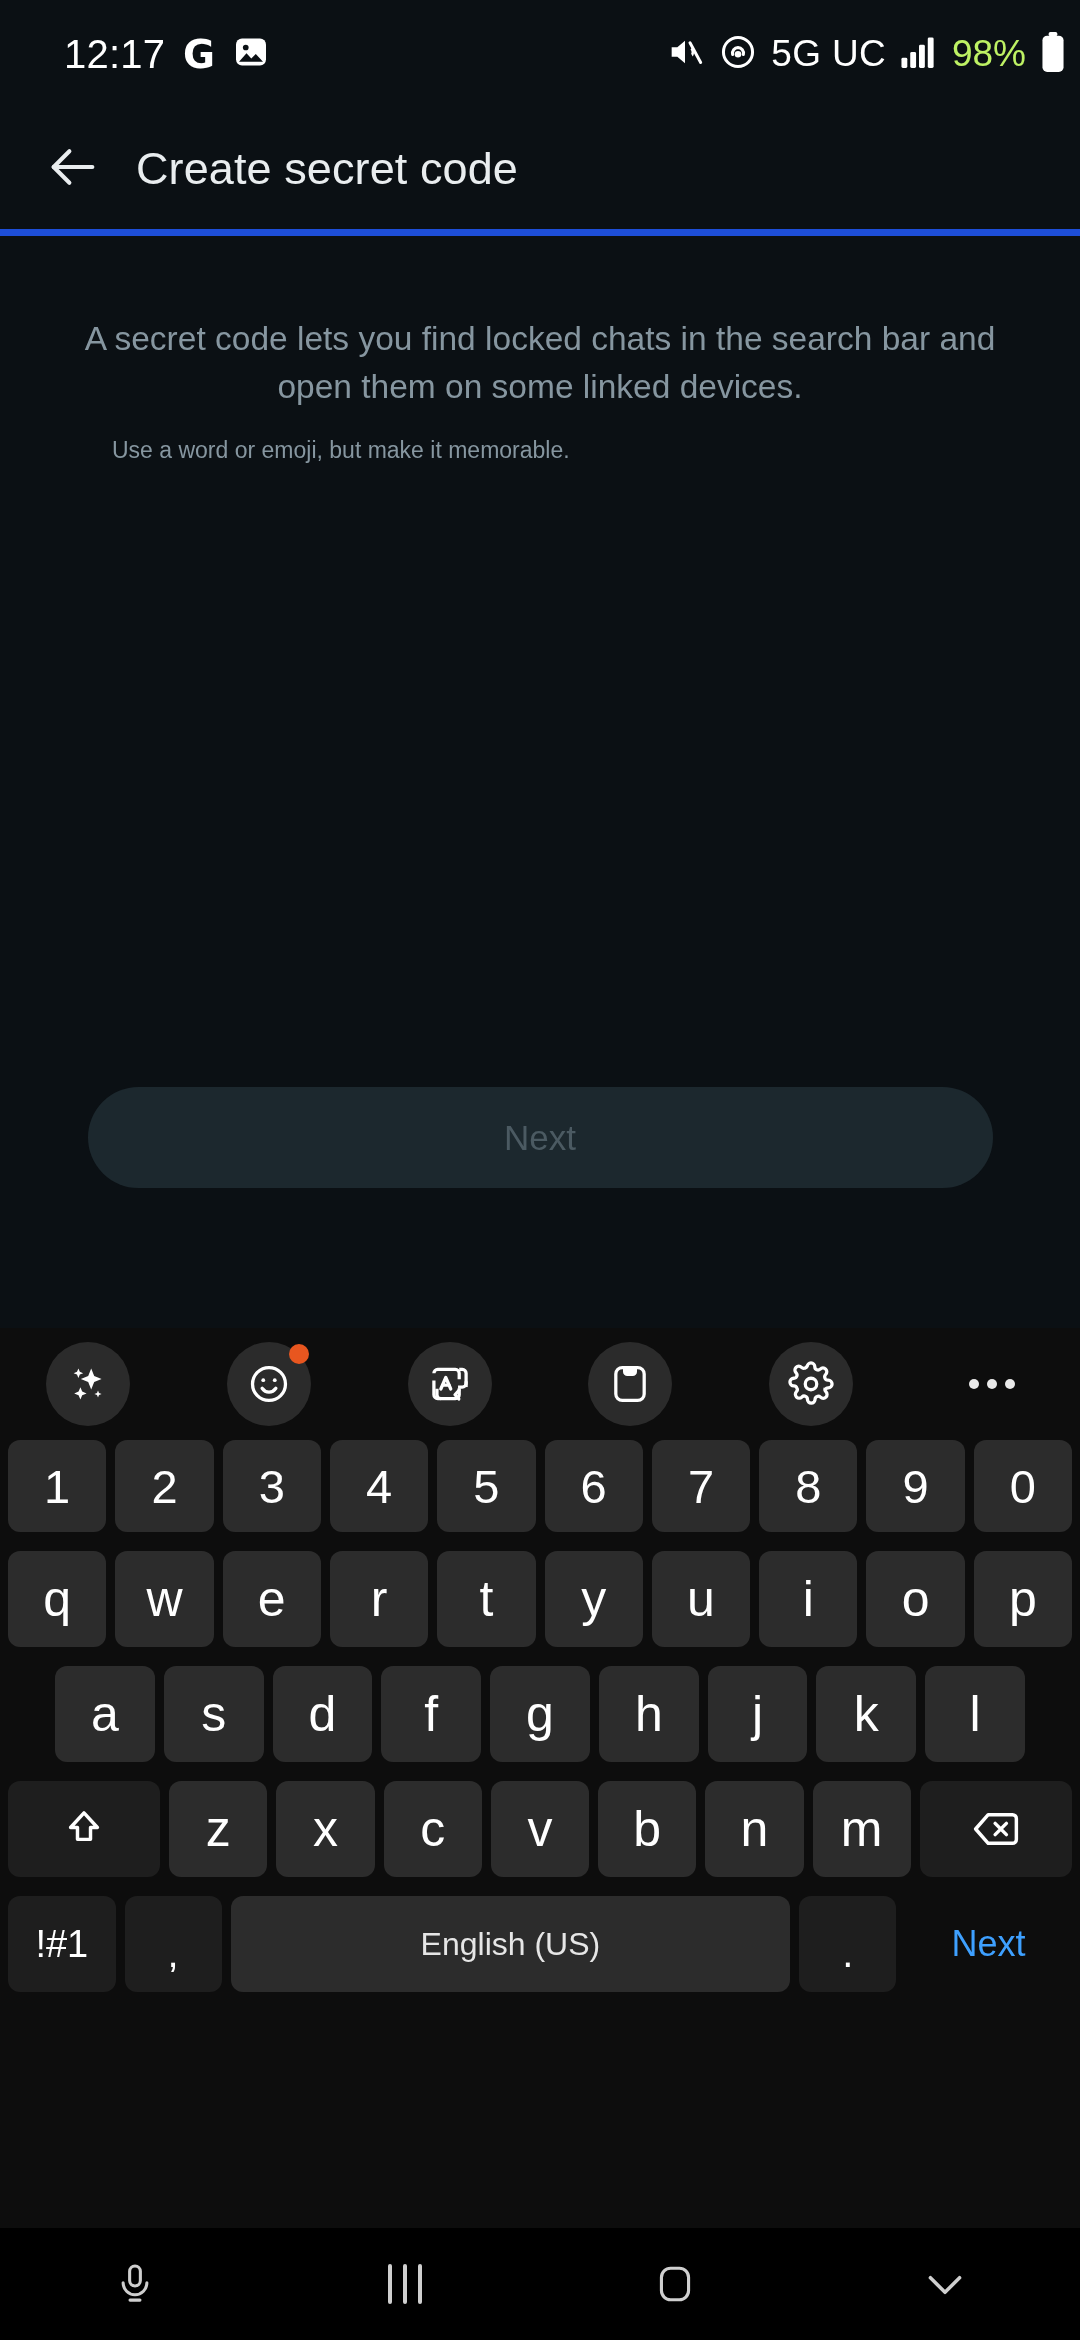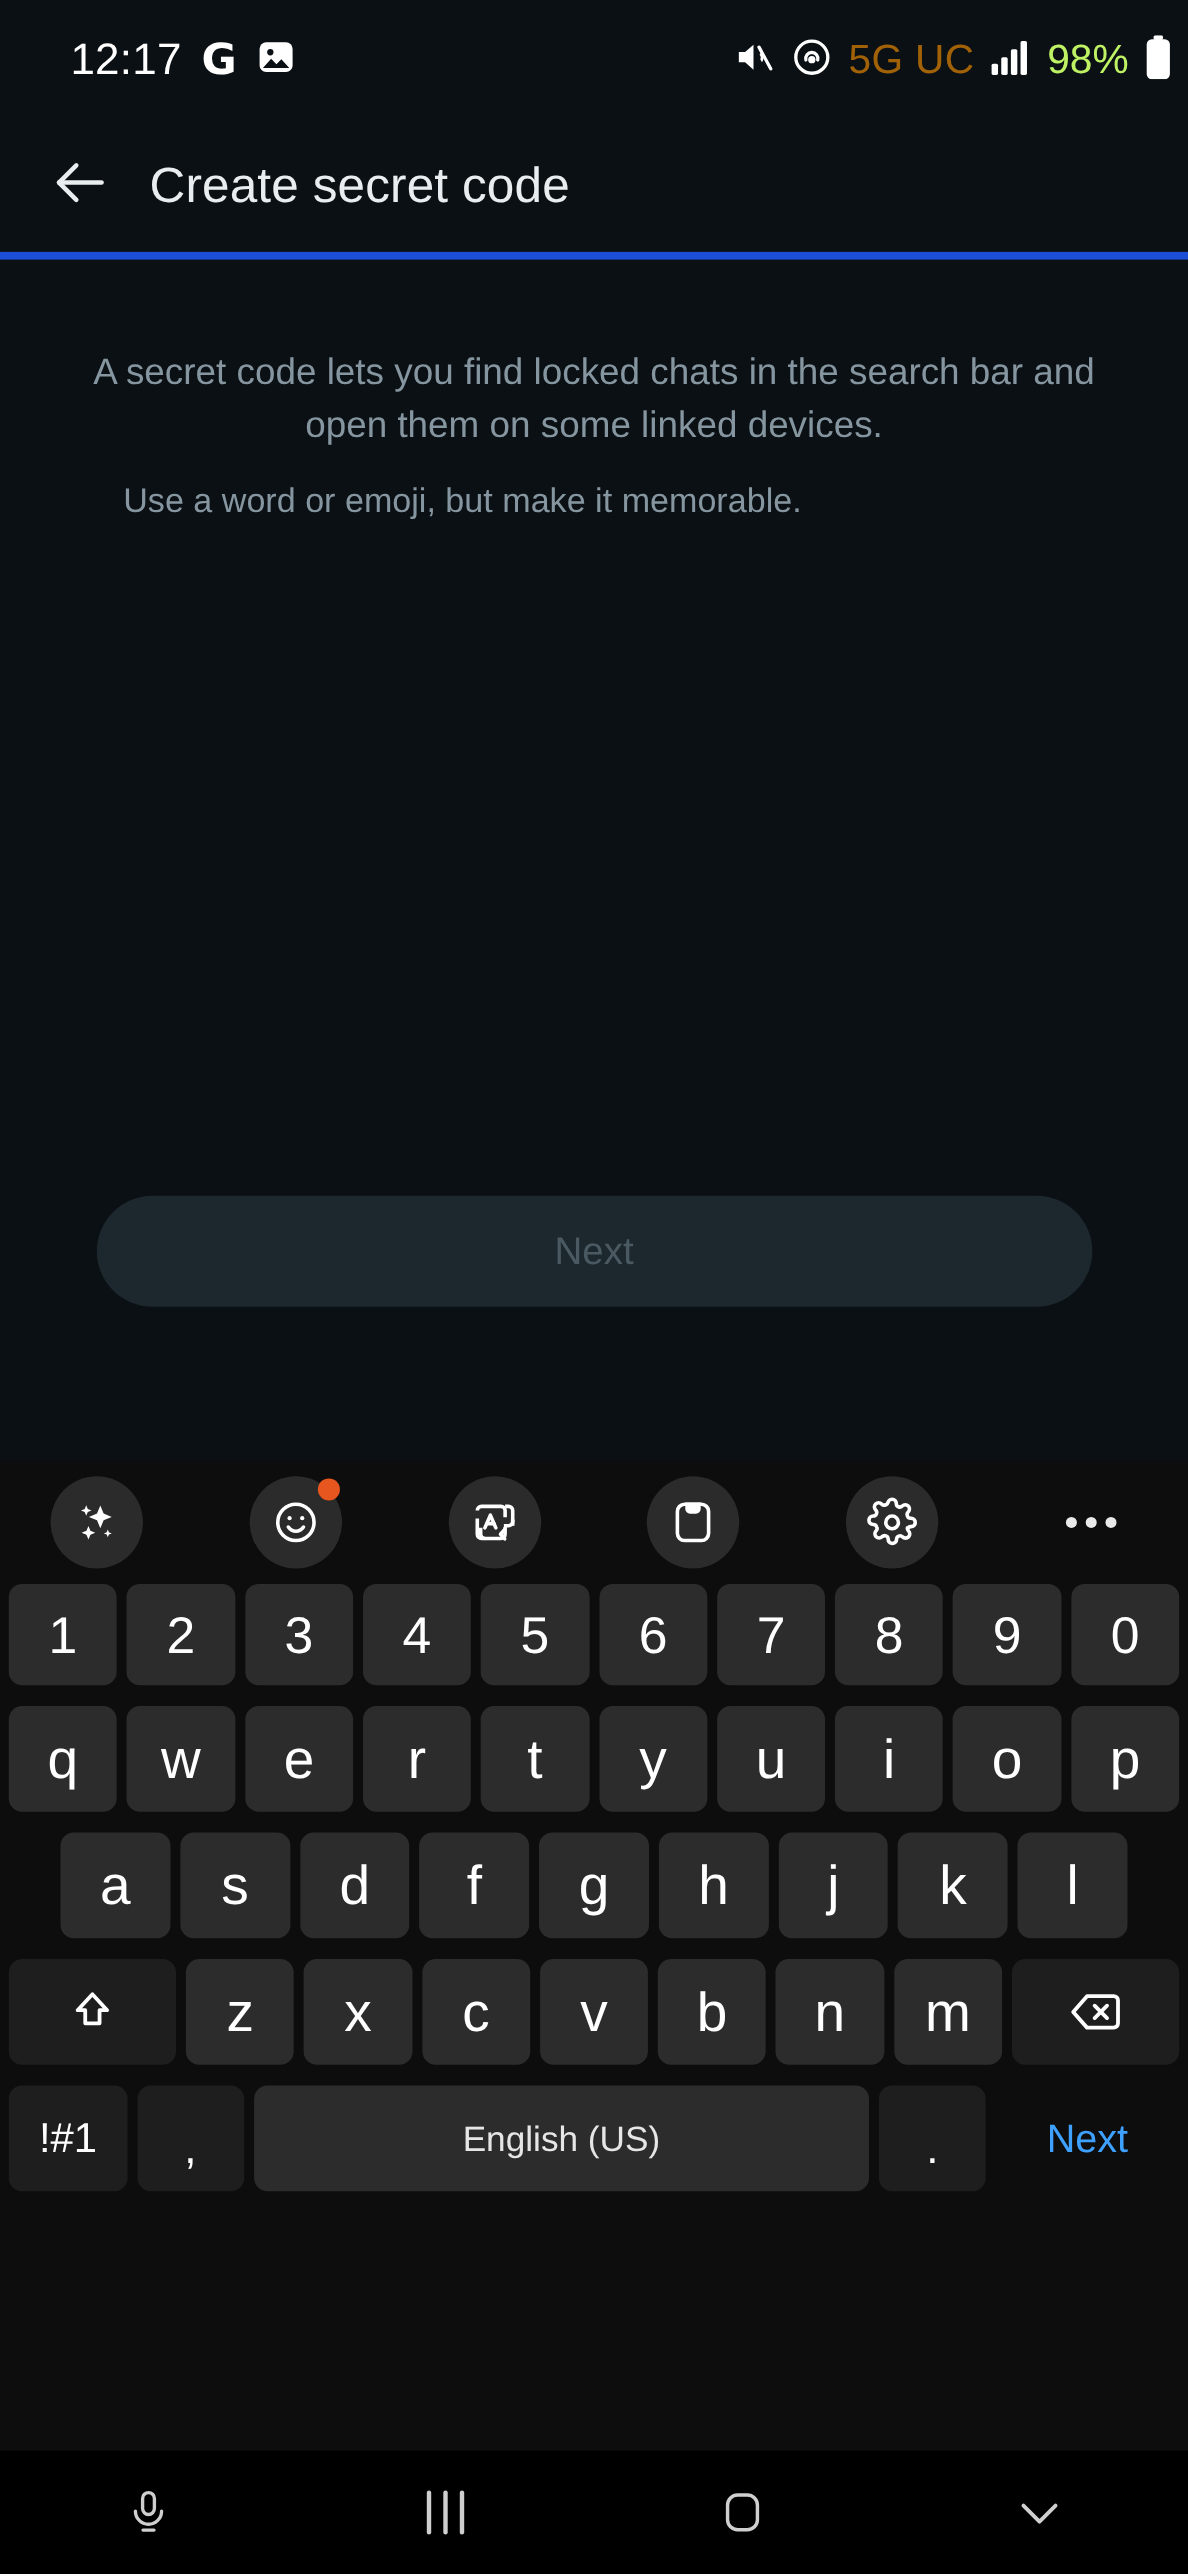--- a/index.html
+++ b/index.html
@@ -18,21 +18,21 @@
     display:flex; align-items:center; justify-content:space-between;
     padding:0 30px 0 48px;
   }
   .sb-left { display:flex; align-items:center; gap:18px; }
   .sb-time { color:#fff; font-size:40px; letter-spacing:.2px; }
   .sb-g {
     color:#fff; font-size:39px; font-weight:bold;
     font-family:"DejaVu Sans", sans-serif; line-height:1;
   }
   .sb-right { display:flex; align-items:center; gap:14px; }
-  .sb-net { color:#a16207; font-size:37px; letter-spacing:.3px; }
+  .sb-net { color:#ffffff; font-size:37px; letter-spacing:.3px; }
   .sb-batt { color:#bef264; font-size:37px; }
 
   .ic { display:inline-block; vertical-align:middle; }
 
   
   .appbar {
     position:absolute; top:108px; left:0; width:1080px; height:128px;
     display:flex; align-items:center; gap:34px; padding-left:44px;
     border-bottom:7px solid #1d4ed8;
   }
@@ -58,21 +58,21 @@
     position:absolute; top:-14px; left:32px;
     background:#0b1014; padding:0 10px;
     color:#1da566; font-size:28px; line-height:28px;
   }
   .caret {
     position:absolute; left:40px; top:46px;
     width:3px; height:70px; background:#3b4a52;
   }
   .helper {
     margin:27px 0 0 0; padding-left:112px;
-    color:#8696a0; font-size:31px;
+    color:#8696a0; font-size:23px;
   }
 
   
   .next-wrap { position:absolute; left:0; top:835px; width:1080px; display:flex; justify-content:center; }
   .next-btn {
     width:905px; height:101px; border-radius:52px;
     background:#1c282e;
     display:flex; align-items:center; justify-content:center;
     color:#4b5a62; font-size:35px;
   }

